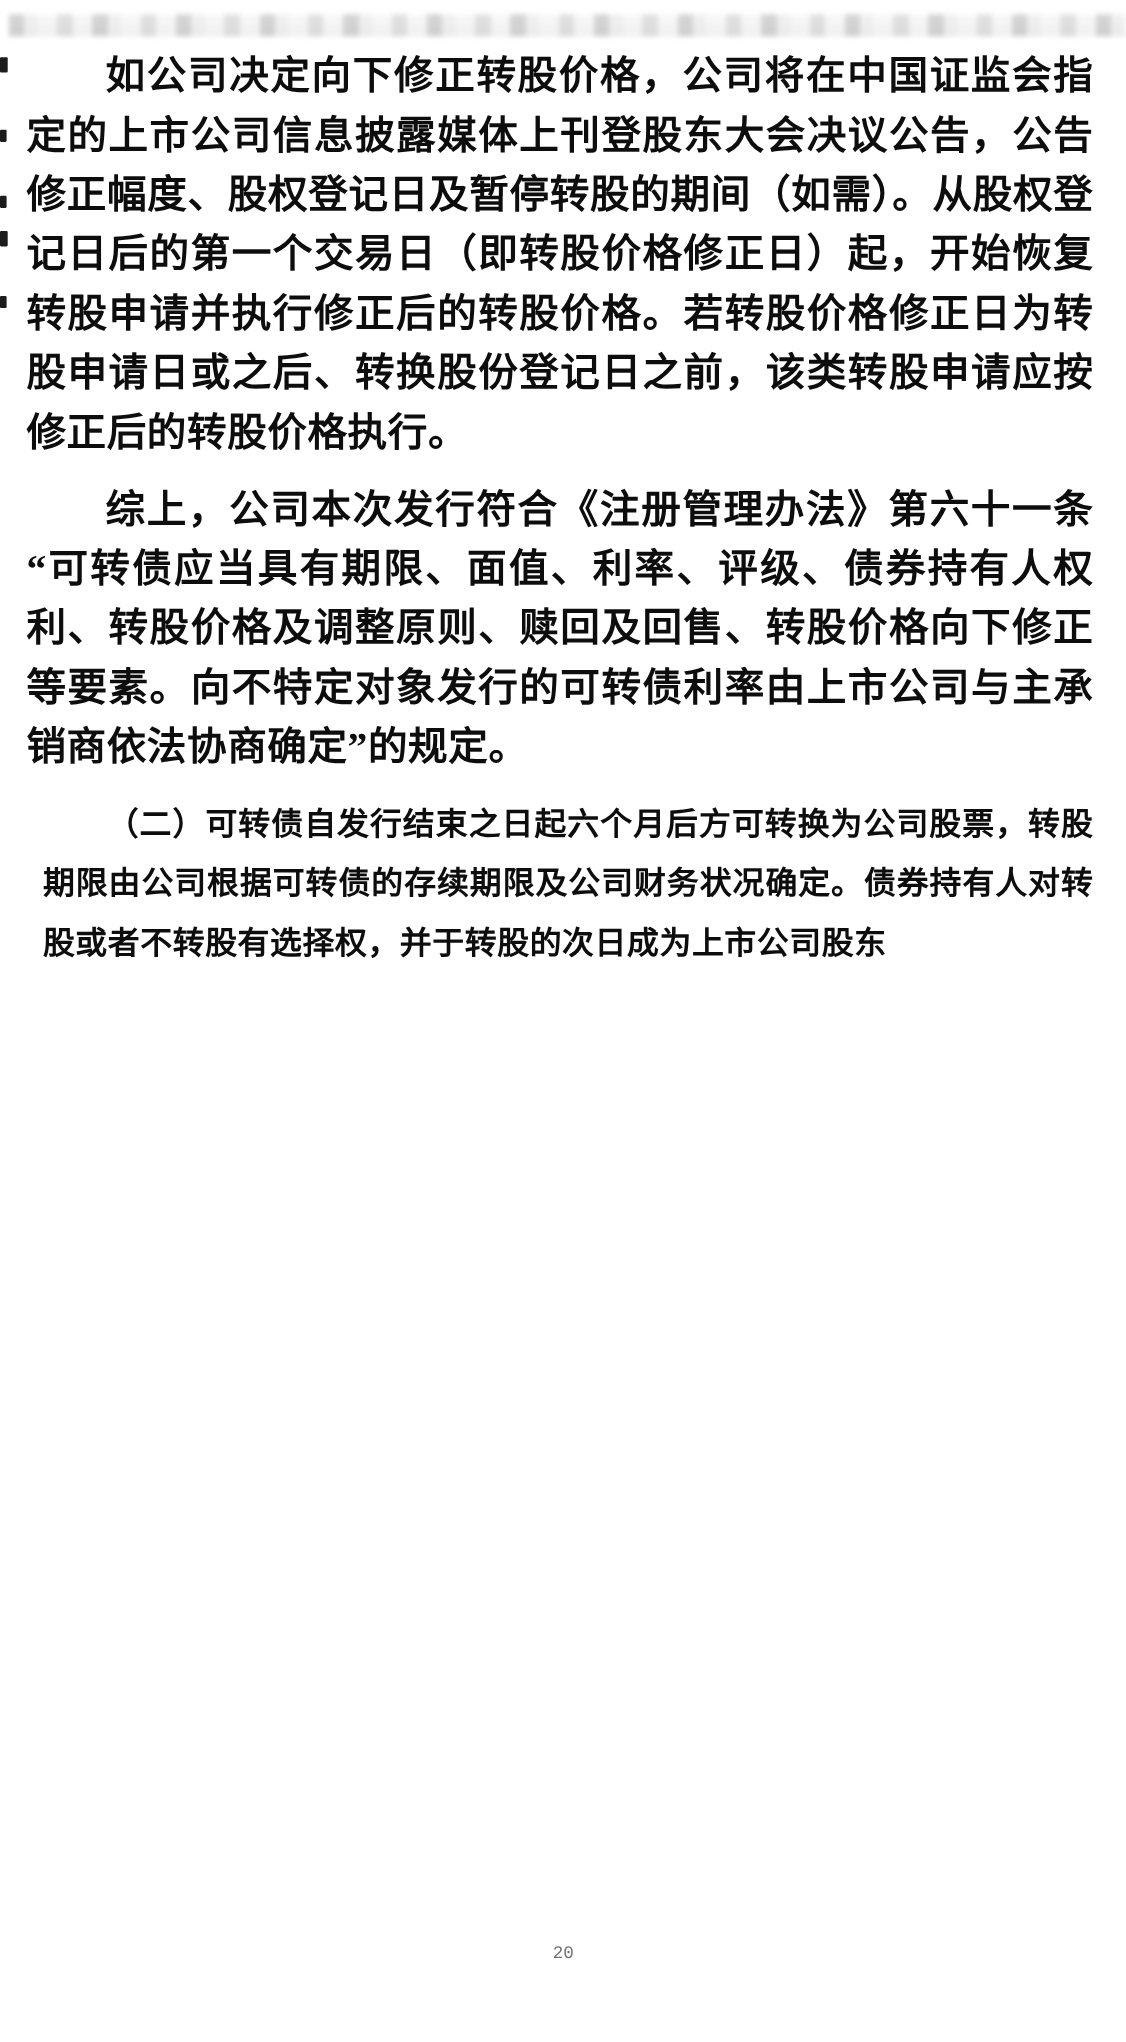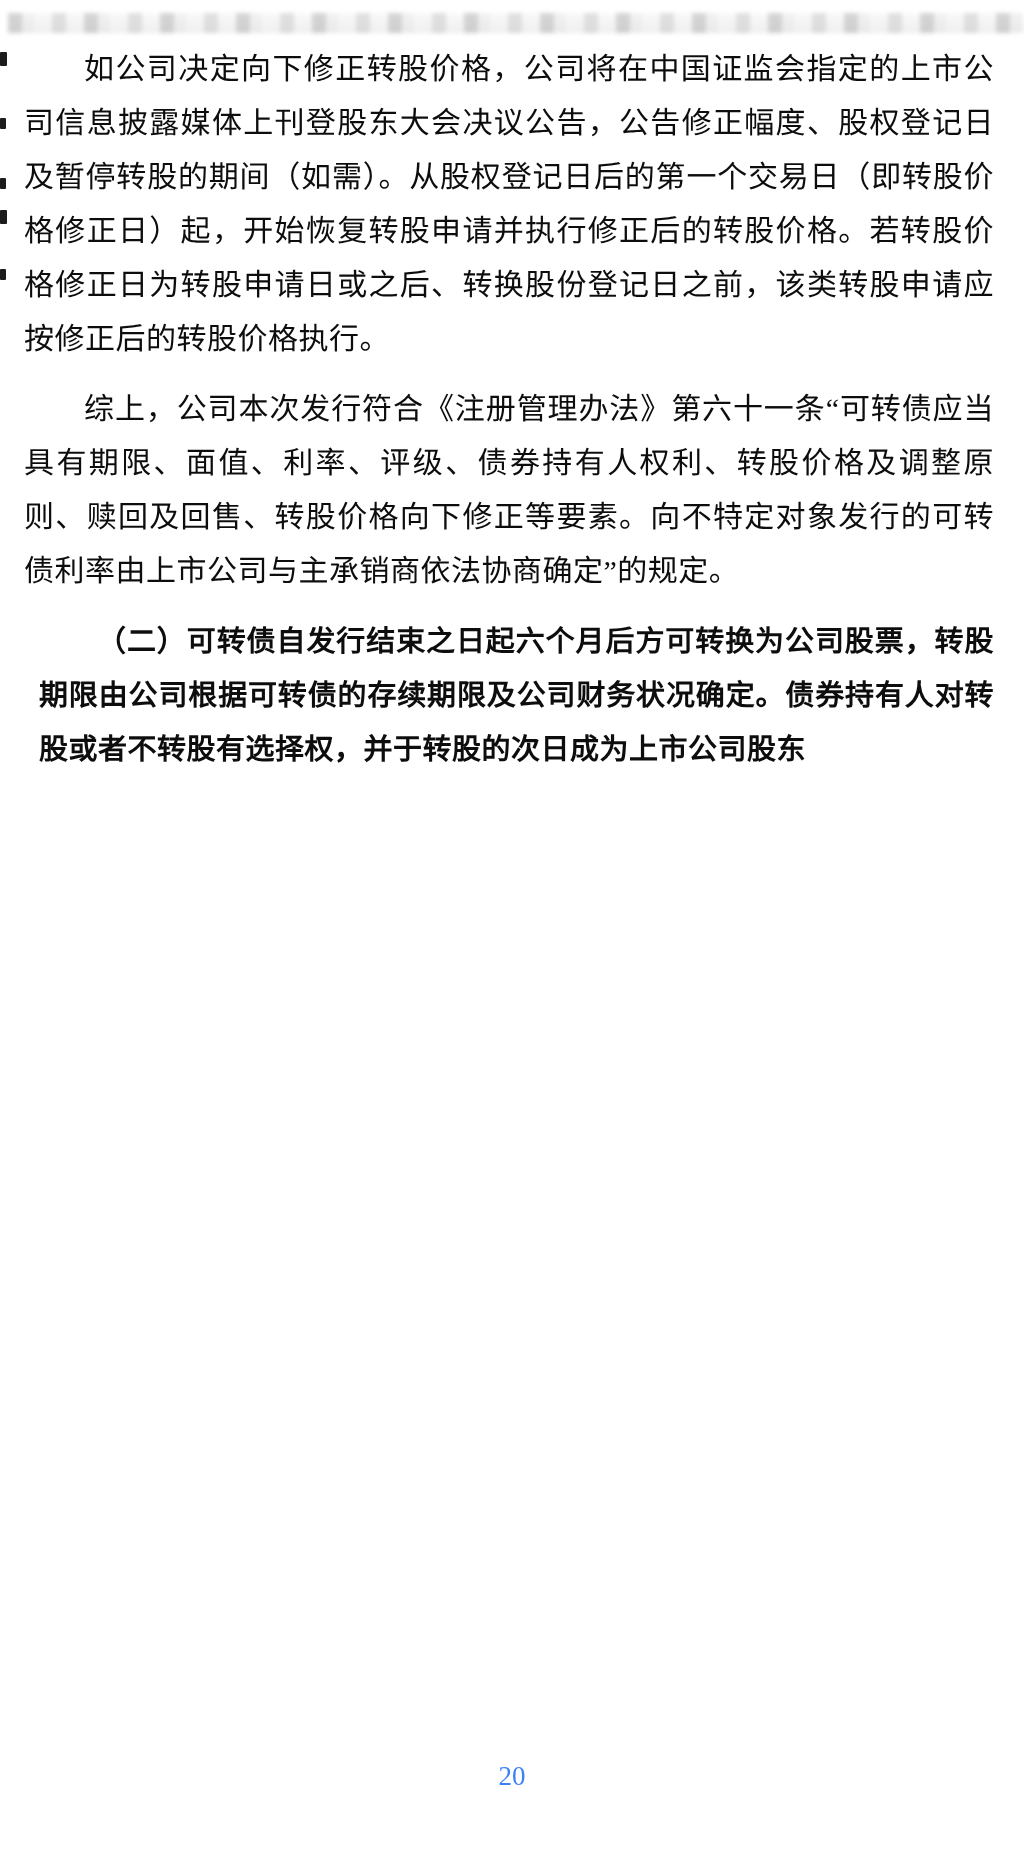--- a/index.html
+++ b/index.html
@@ -48,49 +48,50 @@
   .sp4 { top: 210px; width: 7px; height: 14px; }
   .sp5 { top: 269px; width: 6px; height: 11px; }
   .content {
     position: absolute;
     top: 42px;
     left: 24px;
     right: 30px;
   }
   .body-para {
     font-family: "Liberation Serif", "DejaVu Serif", serif;
-    font-size: 30px;
+    font-size: 36px;
     line-height: 54px;
     text-align: justify;
     text-justify: inter-ideograph;
     text-indent: 2em;
     margin: 0 0 16px 0;
     letter-spacing: 0.5px;
+    font-weight: bold;
   }
   .section-heading {
     font-family: "DejaVu Sans", "Liberation Sans", sans-serif;
     font-weight: 700;
     font-size: 29px;
     line-height: 54px;
     text-align: justify;
     text-justify: inter-ideograph;
     text-indent: 2em;
     margin: 6px 0 16px 15px;
     letter-spacing: 0.5px;
   }
   .page-footer {
     position: absolute;
     top: 1760px;
     left: 0;
     width: 100%;
     text-align: center;
-    font-family: Liberation Serif, serif;
-    font-size: 27px;
+    font-family: Liberation Mono, monospace;
+    font-size: 16px;
     line-height: 32px;
-    color: #3b82f6;
+    color: #737373;
   }
 </style>
 </head>
 <body>
 
 <div class="page">
 
   <div class="top-artifact"></div>
 
   <div>

